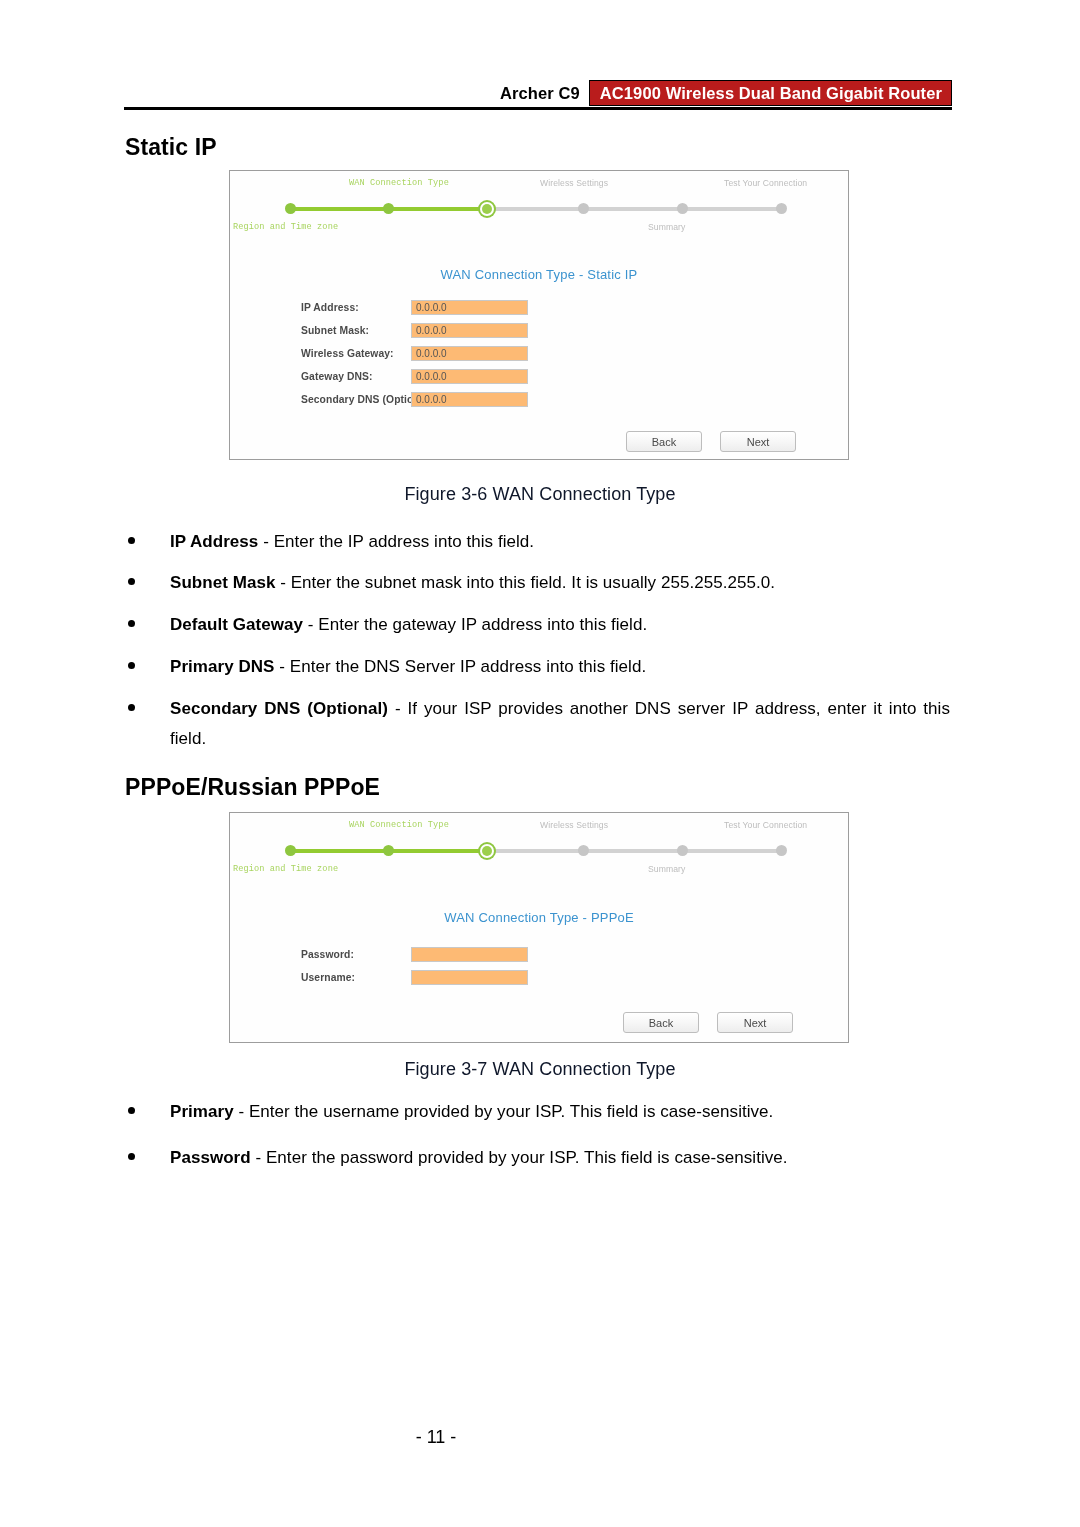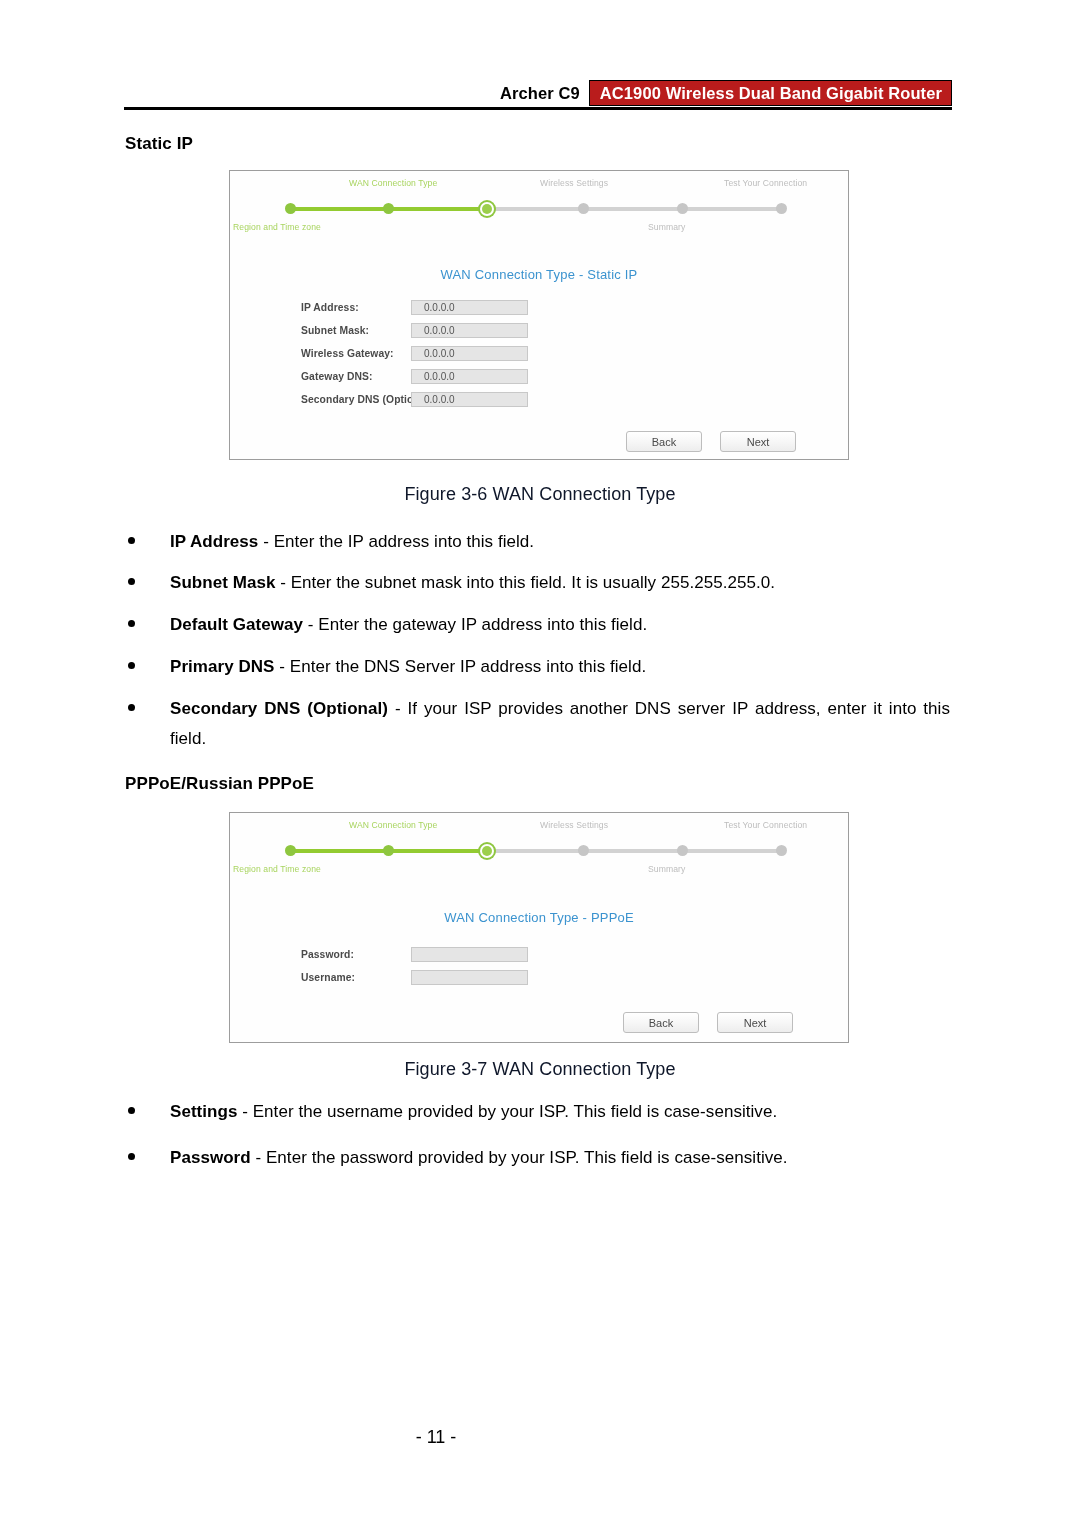--- a/index.html
+++ b/index.html
@@ -57,21 +57,21 @@
     left: 124px;
     top: 107px;
     width: 828px;
     height: 3px;
     background: #000;
   }
 
   
   .section-title {
     position: absolute;
-    font-size: 17px;
+    font-size: 23px;
     font-weight: bold;
     letter-spacing: 0.1px;
     color: #000;
     white-space: nowrap;
   }
   #title-static-ip { left: 125px; top: 134px; }
   #title-pppoe { left: 125px; top: 774px; }
 
   
   .ui-panel {
@@ -121,21 +121,21 @@
     background: #9ccf4c;
     box-shadow: 0 0 0 2px #ffffff, 0 0 0 4px #8ec63f;
   }
   .step-label {
     position: absolute;
     font-size: 8.6px;
     white-space: nowrap;
     color: #bdbdbd;
     letter-spacing: 0.1px;
   }
-  .step-label.green { color: #a8d45f; }
+  .step-label.green { color: #a8d45f; font-family: Liberation Mono, monospace; }
   .step-label.top { top: 7px; }
   .step-label.bottom { top: 51px; }
 
   
   .panel-heading {
     position: absolute;
     width: 100%;
     text-align: center;
     font-size: 13px;
     color: #3b93cf;
@@ -158,24 +158,24 @@
     font-weight: bold;
     color: #4a4a4a;
     letter-spacing: 0.1px;
     white-space: nowrap;
   }
   .form-input {
     width: 117px;
     height: 15px;
     box-sizing: border-box;
     border: 1px solid #c8c8c8;
-    background: #e5e5e5;
+    background: #fdba74;
     font-size: 10px;
     color: #555;
-    padding: 0 12px;
+    padding: 0 4px;
     font-family: "Liberation Sans", sans-serif;
     line-height: 15px;
   }
   .form-input::placeholder { color: #9a9a9a; }
 
   
   .btn-row { position: absolute; display: flex; gap: 18px; }
   .ui-btn {
     width: 76px;
     height: 21px;
@@ -380,20 +380,20 @@
       <button class="ui-btn">Next</button>
     </div>
 
   </div>
 </div>
 
 <div class="figure-caption" id="caption-37">Figure 3-7 WAN Connection Type</div>
 
 <div class="bullet" id="b6">
   <span class="dot"></span>
-  <span class="btext"><b>Settings</b><span> - Enter the username provided by your ISP. This field is case-sensitive.</span></span>
+  <span class="btext"><b>Primary</b><span> - Enter the username provided by your ISP. This field is case-sensitive.</span></span>
 </div>
 <div class="bullet" id="b7">
   <span class="dot"></span>
   <span class="btext"><b>Password</b><span> - Enter the password provided by your ISP. This field is case-sensitive.</span></span>
 </div>
 
 <div id="page-number">- 11 -</div>
 
 </body></html>

